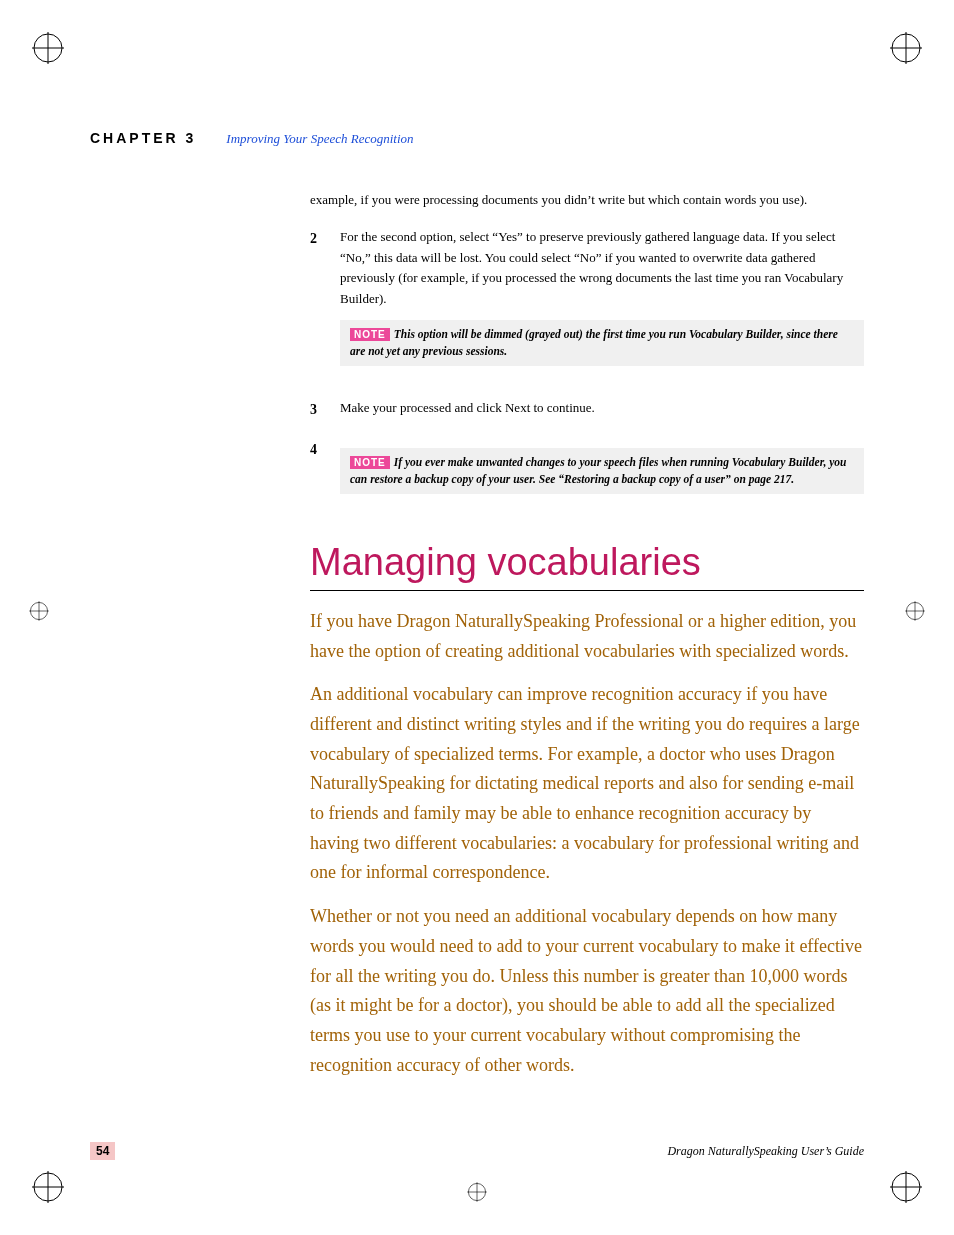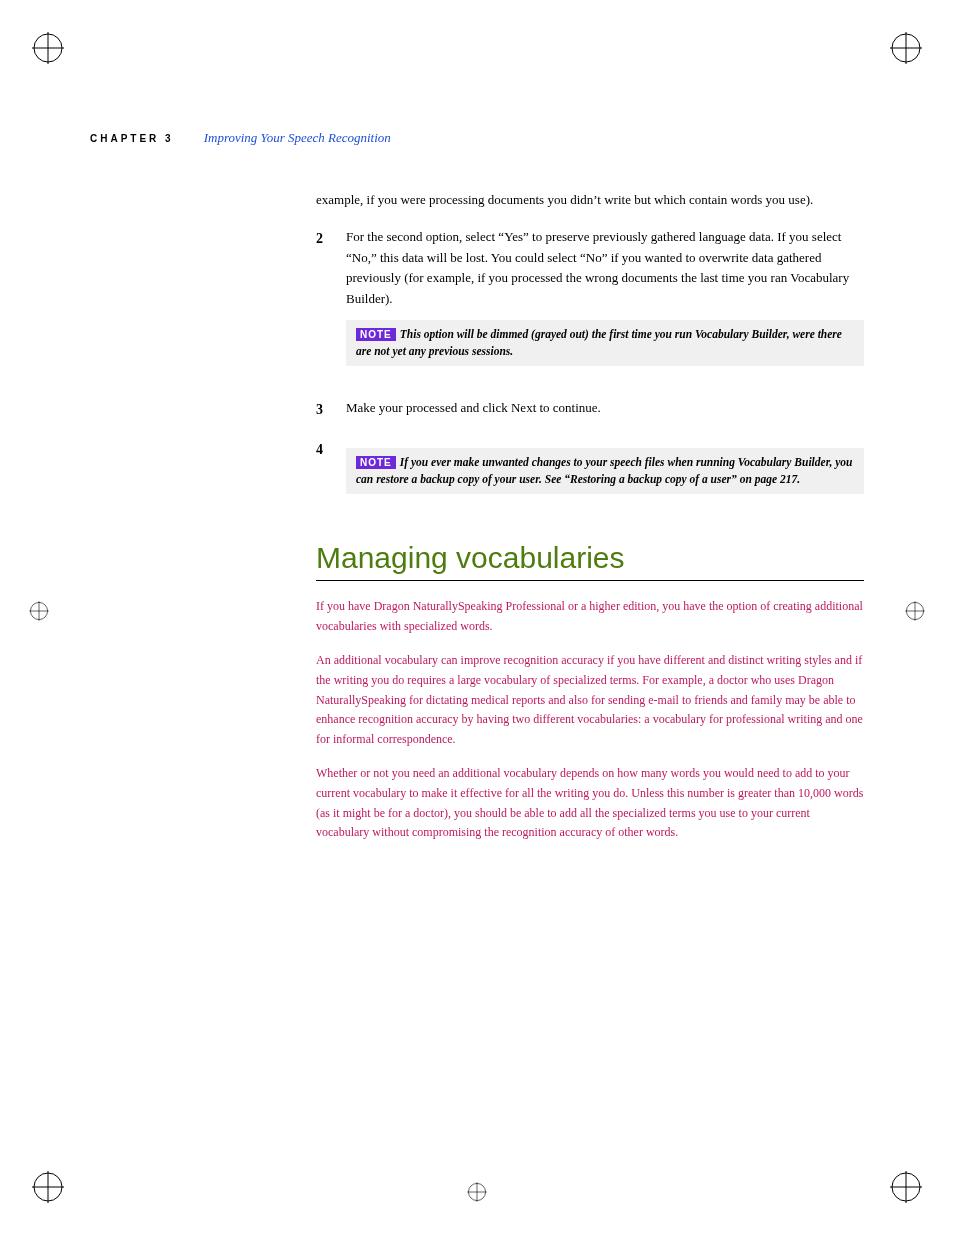--- a/index.html
+++ b/index.html
@@ -47,40 +47,39 @@
       top: 130px;
       left: 90px;
       right: 90px;
       display: flex;
       align-items: baseline;
       gap: 30px;
     }
 
     .chapter-label {
       font-family: Arial, Helvetica, sans-serif;
-      font-size: 10px;
+      font-size: 14px;
       font-weight: bold;
       letter-spacing: 3px;
       color: #000;
       white-space: nowrap;
     }
 
     .chapter-subtitle {
       font-style: italic;
       font-size: 13px;
       color: #1d4ed8;
     }
 
     
     .content-area {
       position: absolute;
       top: 190px;
       left: 310px;
       right: 90px;
-      margin-left: 6px;
     }
 
     
     .intro-para {
       font-size: 13px;
       line-height: 1.6;
       color: #000;
       margin-bottom: 16px;
     }
 
@@ -111,58 +110,58 @@
       border: none;
       padding: 6px 10px;
       margin: 10px 0 16px 0;
       font-size: 11.5px;
       line-height: 1.5;
       color: #000;
     }
 
     .note-label {
       display: inline;
-      background: #6d28d9;
+      background: #ec4899;
       color: #ffffff;
       font-family: Arial, Helvetica, sans-serif;
       font-weight: bold;
       font-size: 10px;
       padding: 1px 4px;
       margin-right: 4px;
       letter-spacing: 1px;
     }
 
     .note-text {
       font-style: italic;
       font-weight: bold;
       font-size: 11.5px;
     }
 
     
     .section-heading {
       font-family: Arial, Helvetica, sans-serif;
-      font-size: 30px;
-      color: #4d7c0f;
+      font-size: 38px;
+      color: #be185d;
       font-weight: normal;
       margin-top: 30px;
       margin-bottom: 4px;
       line-height: 1.2;
     }
 
     .section-rule {
       border: none;
       border-top: 1px solid #000;
       margin-bottom: 16px;
     }
 
     
     .body-para {
-      font-size: 12px;
+      font-size: 18px;
       line-height: 1.65;
-      color: #be185d;
+      color: #a16207;
       margin-bottom: 14px;
     }
 
     
     .page-footer {
       position: absolute;
       bottom: 75px;
       left: 90px;
       right: 90px;
       display: flex;
@@ -249,21 +248,21 @@
 
   <div class="content-area">
 
     <p class="intro-para">example, if you were processing documents you didn’t write but which contain words you use).</p>
 
     <div class="step">
       <span class="step-number">2</span>
       <div class="step-content">
         <p>For the second option, select “Yes” to preserve previously gathered language data. If you select “No,” this data will be lost. You could select “No” if you wanted to overwrite data gathered previously (for example, if you processed the wrong documents the last time you ran Vocabulary Builder).</p>
         <div class="note-box">
-          <span class="note-label">NOTE</span><span class="note-text">This option will be dimmed (grayed out) the first time you run Vocabulary Builder, were there are not yet any previous sessions.</span>
+          <span class="note-label">NOTE</span><span class="note-text">This option will be dimmed (grayed out) the first time you run Vocabulary Builder, since there are not yet any previous sessions.</span>
         </div>
       </div>
     </div>
 
     <div class="step">
       <span class="step-number">3</span>
       <div class="step-content">
         <p>Make your processed and click Next to continue.</p>
       </div>
     </div>
@@ -279,14 +278,18 @@
 
     <h2 class="section-heading">Managing vocabularies</h2>
     <hr class="section-rule">
 
     <p class="body-para">If you have Dragon NaturallySpeaking Professional or a higher edition, you have the option of creating additional vocabularies with specialized words.</p>
     <p class="body-para">An additional vocabulary can improve recognition accuracy if you have different and distinct writing styles and if the writing you do requires a large vocabulary of specialized terms. For example, a doctor who uses Dragon NaturallySpeaking for dictating medical reports and also for sending e-mail to friends and family may be able to enhance recognition accuracy by having two different vocabularies: a vocabulary for professional writing and one for informal correspondence.</p>
     <p class="body-para">Whether or not you need an additional vocabulary depends on how many words you would need to add to your current vocabulary to make it effective for all the writing you do. Unless this number is greater than 10,000 words (as it might be for a doctor), you should be able to add all the specialized terms you use to your current vocabulary without compromising the recognition accuracy of other words.</p>
 
   </div>
 
+  <div class="page-footer">
+    <span class="footer-page-num">54</span>
+    <span class="footer-title">Dragon NaturallySpeaking User’s Guide</span>
+  </div>
 
 </div>
 
 </body></html>

